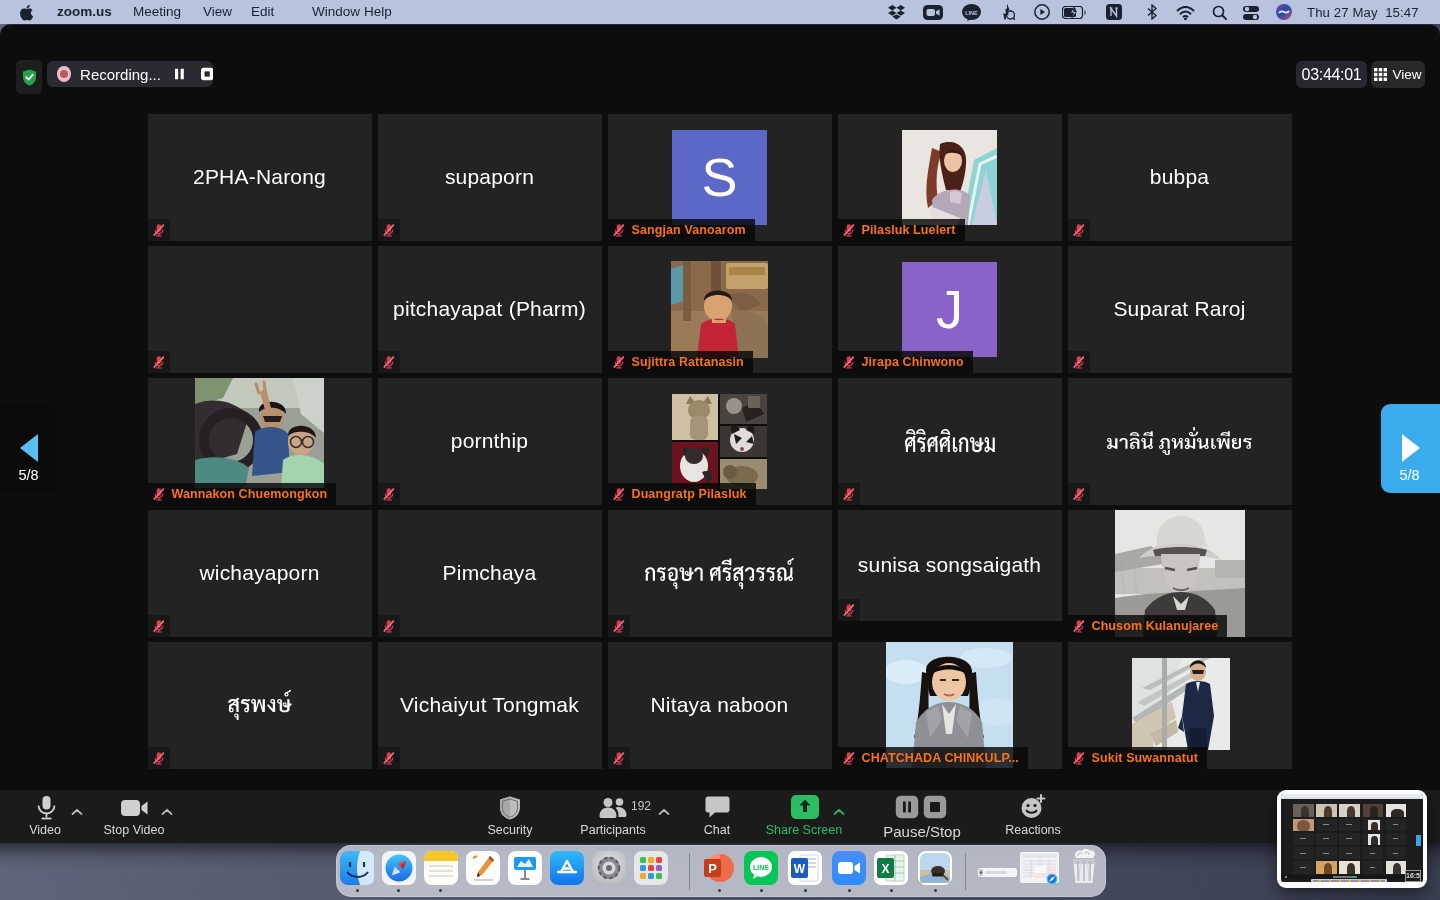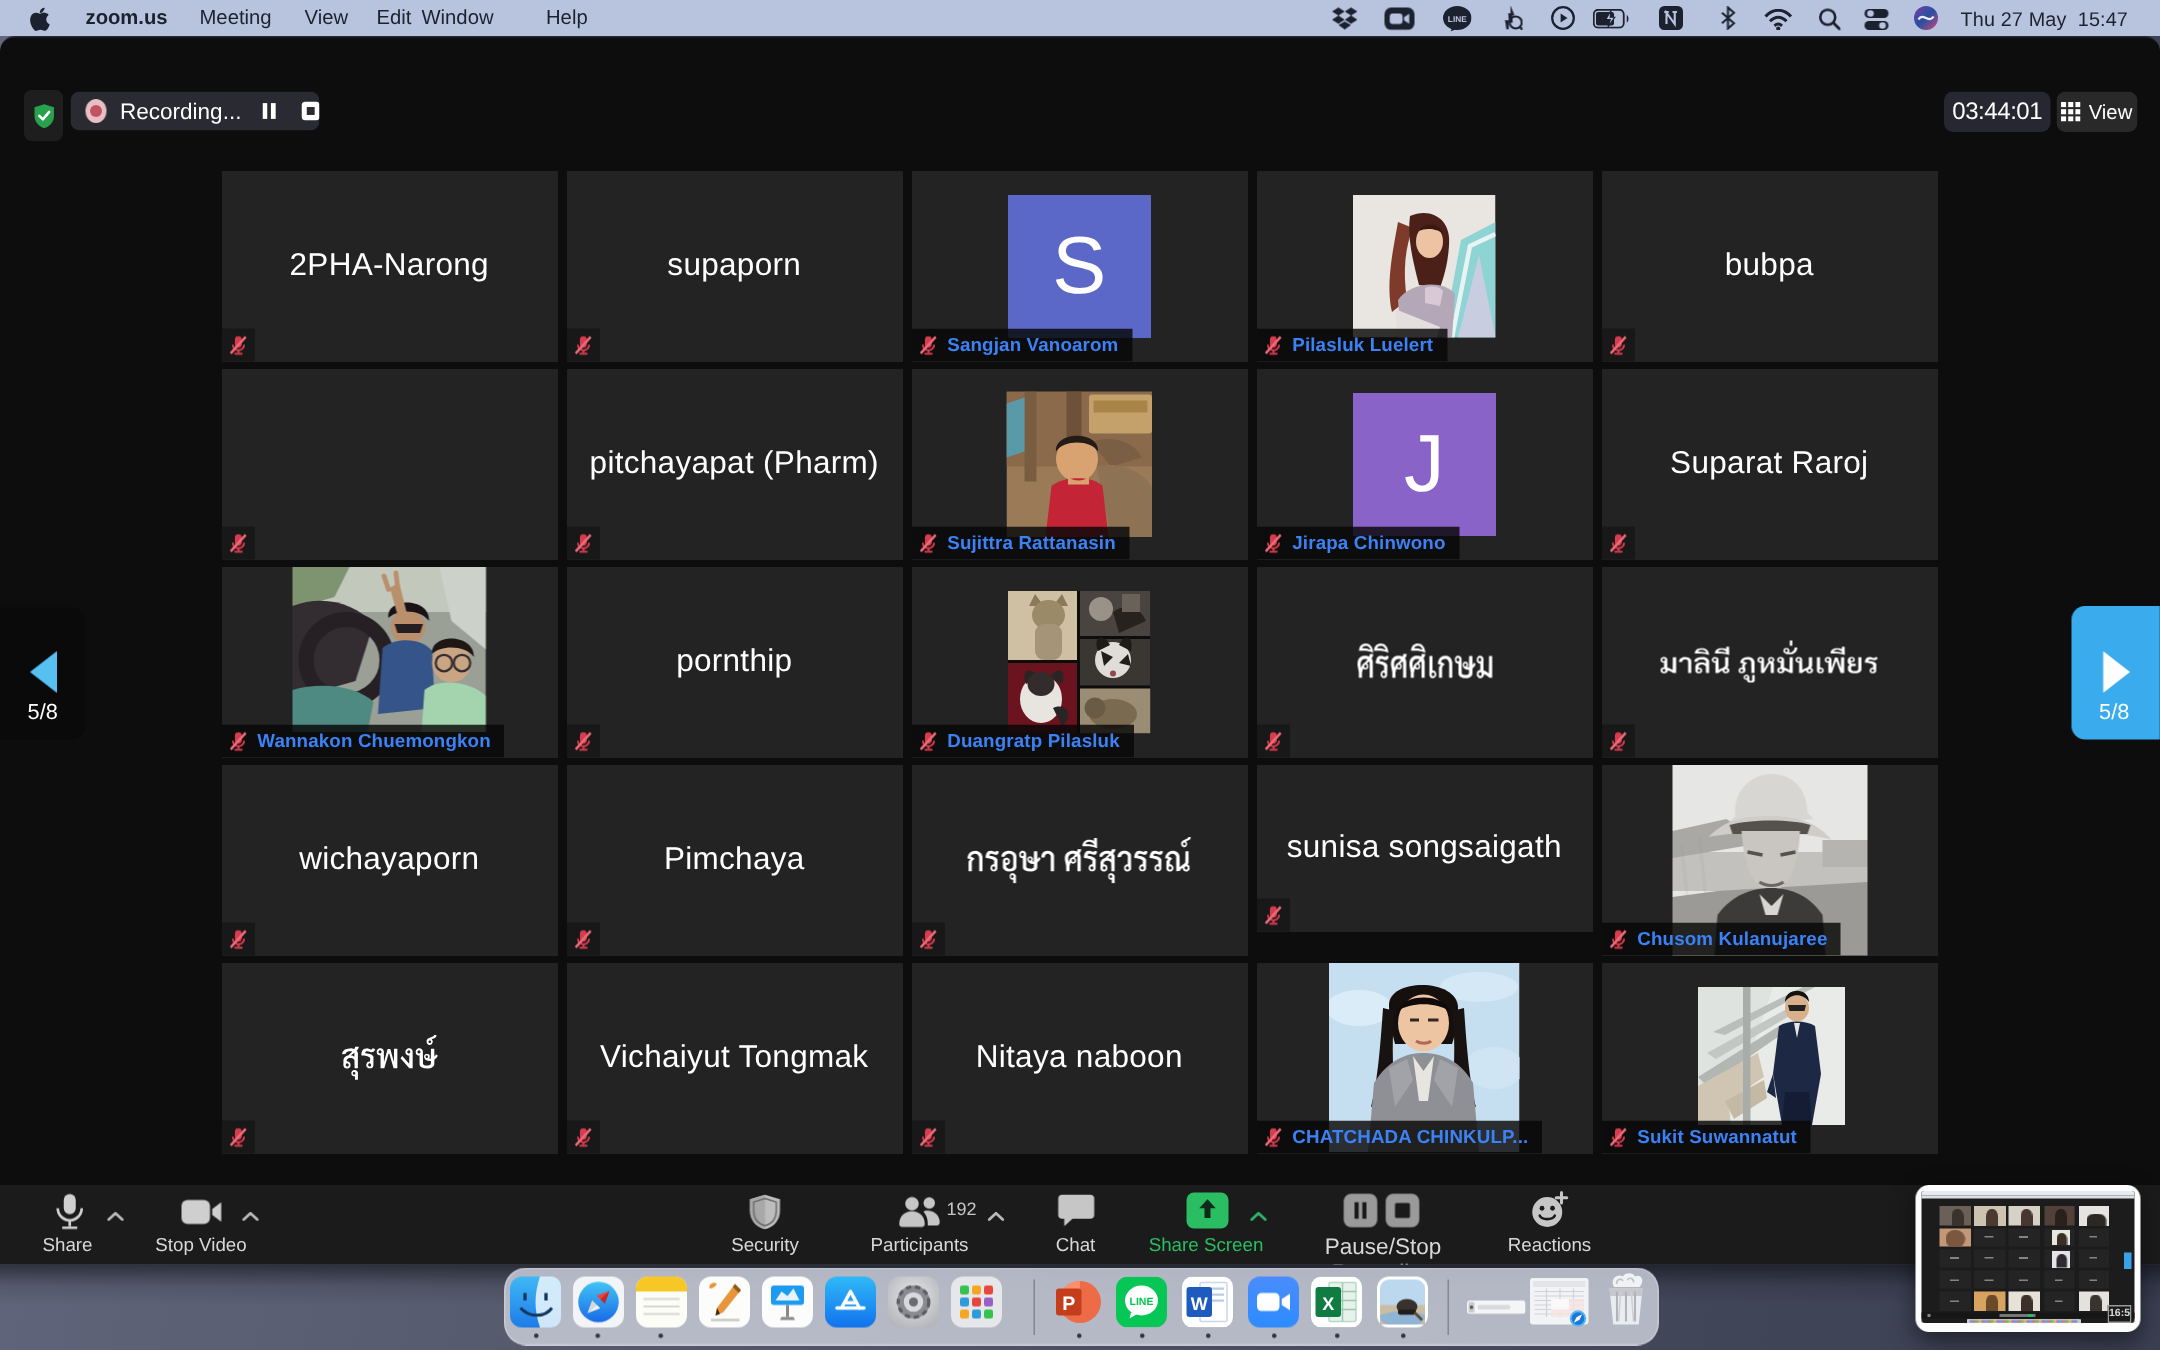--- a/index.html
+++ b/index.html
@@ -19,21 +19,21 @@
     border-radius:10px 10px 0 0; overflow:hidden; border-top:1px solid rgba(60,65,82,0.55); }
   #titlebar { left:0; top:0; width:1440px; height:27px; background:#f0f0f2;
     border-bottom:1px solid #c9c9cb; }
   .tl { width:12px; height:12px; border-radius:50%; top:8px; }
   #title { width:100%; text-align:center; font-size:13px; font-weight:700; color:#3a3a3c; line-height:27px; }
   
   .tile { position:absolute; width:224px; height:127px; background:#232323; display:flex; align-items:center; justify-content:center; }
   .cname { color:#fff; font-size:20px; letter-spacing:0.2px; }
   .bar { position:absolute; left:0; bottom:0; height:22px; background:rgba(7,7,7,0.82);
      display:flex; align-items:center; padding-right:9px; }
-  .bar span { color:#3b82f6; font-size:12.5px; font-weight:700; margin-left:2px; white-space:nowrap; letter-spacing:0.1px;}
+  .bar span { color:#f97316; font-size:12.5px; font-weight:700; margin-left:2px; white-space:nowrap; letter-spacing:0.1px;}
   .micbox { width:22px; height:22px; display:flex; align-items:center; justify-content:center; flex:0 0 22px; }
   .miconly { position:absolute; left:0; bottom:0; background:rgba(0,0,0,0.3); }
   .avatar { display:flex; align-items:center; justify-content:center; color:#fff; }
   
   #btoolbar { left:0; top:765px; width:1440px; height:54px; background:#1b1b1b; }
   
   #dock { left:336px; top:845px; width:770px; height:52px; background:rgba(193,196,208,0.9);
      border:1px solid rgba(255,255,255,0.25); border-radius:15px; }
   .ddot { position:absolute; top:47px; width:3px; height:3px; border-radius:50%; background:#32353f; }
   .dsep { position:absolute; top:853px; width:1px; height:37px; background:rgba(60,60,70,0.4); }
@@ -43,21 +43,21 @@
 <div id="wall" class="abs"></div>
 
 <div id="menubar" class="abs">
   <svg class="abs" style="left:20px;top:5px" width="14" height="16" viewBox="0 0 14 16">
     <path fill="#1c2130" d="M11.4 8.4c0-2.1 1.7-3.1 1.8-3.2-1-1.4-2.5-1.6-3-1.6-1.3-.1-2.5.8-3.2.8-.7 0-1.7-.8-2.8-.7C2.8 3.7 1.5 4.5.8 5.8c-1.5 2.6-.4 6.4 1.1 8.5.7 1 1.5 2.2 2.6 2.1 1.1 0 1.5-.7 2.8-.7s1.7.7 2.8.7c1.2 0 1.9-1 2.6-2.1.8-1.2 1.2-2.4 1.2-2.4s-2.4-1-2.5-3.5zM9.4 2.3c.6-.7 1-1.7.9-2.3-.9 0-1.9.6-2.5 1.3-.6.6-1 1.6-.9 2.6 1 .1 1.9-.6 2.5-1.6z" transform="scale(0.95)"></path>
   </svg>
   <div class="mi abs" style="left:57px;top:4px;font-weight:700">zoom.us</div>
   <div class="mi abs" style="left:133px;top:4px">Meeting</div>
   <div class="mi abs" style="left:203px;top:4px">View</div>
   <div class="mi abs" style="left:251px;top:4px">Edit</div>
-  <div class="mi abs" style="left:281px;top:4px">Window</div>
+  <div class="mi abs" style="left:312px;top:4px">Window</div>
   <div class="mi abs" style="left:364px;top:4px">Help</div>
   <div id="mbicons" style="position:absolute;left:0;top:0;width:1440px;height:25px">
       <div class="abs" style="left:888px;top:5px"><svg width="17" height="15" viewBox="0 0 17 15">
           <g fill="#1c2130">
             <path d="M4.3 0 L8.5 2.7 L4.3 5.4 L0 2.7 Z M12.7 0 L17 2.7 L12.7 5.4 L8.5 2.7 Z M4.3 5.4 L8.5 8.1 L4.3 10.8 L0 8.1 Z M12.7 5.4 L17 8.1 L12.7 10.8 L8.5 8.1 Z M4.3 11.6 L8.5 9.4 L12.7 11.6 L8.5 14.6 Z"></path>
           </g>
         </svg></div>
 <div class="abs" style="left:923px;top:5px"><svg width="20" height="15" viewBox="0 0 20 15">
           <rect x="0" y="0" width="20" height="15" rx="4.5" fill="#1c2130"></rect>
           <rect x="3.5" y="4" width="8.5" height="7" rx="2" fill="#b8c4dd"></rect>
@@ -692,21 +692,21 @@
           <g fill="none" stroke="#cfcfcf" stroke-width="1.8">
             <rect x="6.5" y="1" width="8" height="13.5" rx="4" fill="#cfcfcf" stroke="none"></rect>
             <path d="M2.5 10.5 a8 8 0 0 0 16 0"></path>
             <line x1="10.5" y1="18.5" x2="10.5" y2="22.5"></line>
             <line x1="5.5" y1="23.5" x2="15.5" y2="23.5"></line>
           </g>
         </svg></div>
 <div class="abs" style="left:71px;top:12px"><svg width="12" height="8" viewBox="0 0 12 8">
           <path d="M1.5 6 L6 1.8 L10.5 6" stroke="#b9b9b9" stroke-width="1.8" fill="none" stroke-linecap="round" stroke-linejoin="round"></path>
         </svg></div>
-<div class="abs" style="left:12px;top:33px;width:66px;text-align:center;color:#d8d8d8;font-size:12.5px">Share</div>
+<div class="abs" style="left:12px;top:33px;width:66px;text-align:center;color:#d8d8d8;font-size:12.5px">Video</div>
 <div class="abs" style="left:121px;top:9px"><svg width="28" height="18" viewBox="0 0 28 18">
           <rect x="0" y="1" width="19" height="16" rx="4" fill="#cfcfcf"></rect>
           <path d="M20.5 7 L26.5 2.5 L26.5 15.5 L20.5 11 Z" fill="#cfcfcf"></path>
         </svg></div>
 <div class="abs" style="left:161px;top:12px"><svg width="12" height="8" viewBox="0 0 12 8">
           <path d="M1.5 6 L6 1.8 L10.5 6" stroke="#b9b9b9" stroke-width="1.8" fill="none" stroke-linecap="round" stroke-linejoin="round"></path>
         </svg></div>
 <div class="abs" style="left:100px;top:33px;width:68px;text-align:center;color:#d8d8d8;font-size:12.5px">Stop Video</div>
 <div class="abs" style="left:499px;top:6px"><svg width="22" height="24" viewBox="0 0 22 24">
           <path d="M11 0.5 L21 3.5 V11 C21 17.5 17 22 11 23.5 C5 22 1 17.5 1 11 V3.5 Z" fill="#bdbdbd"></path>

